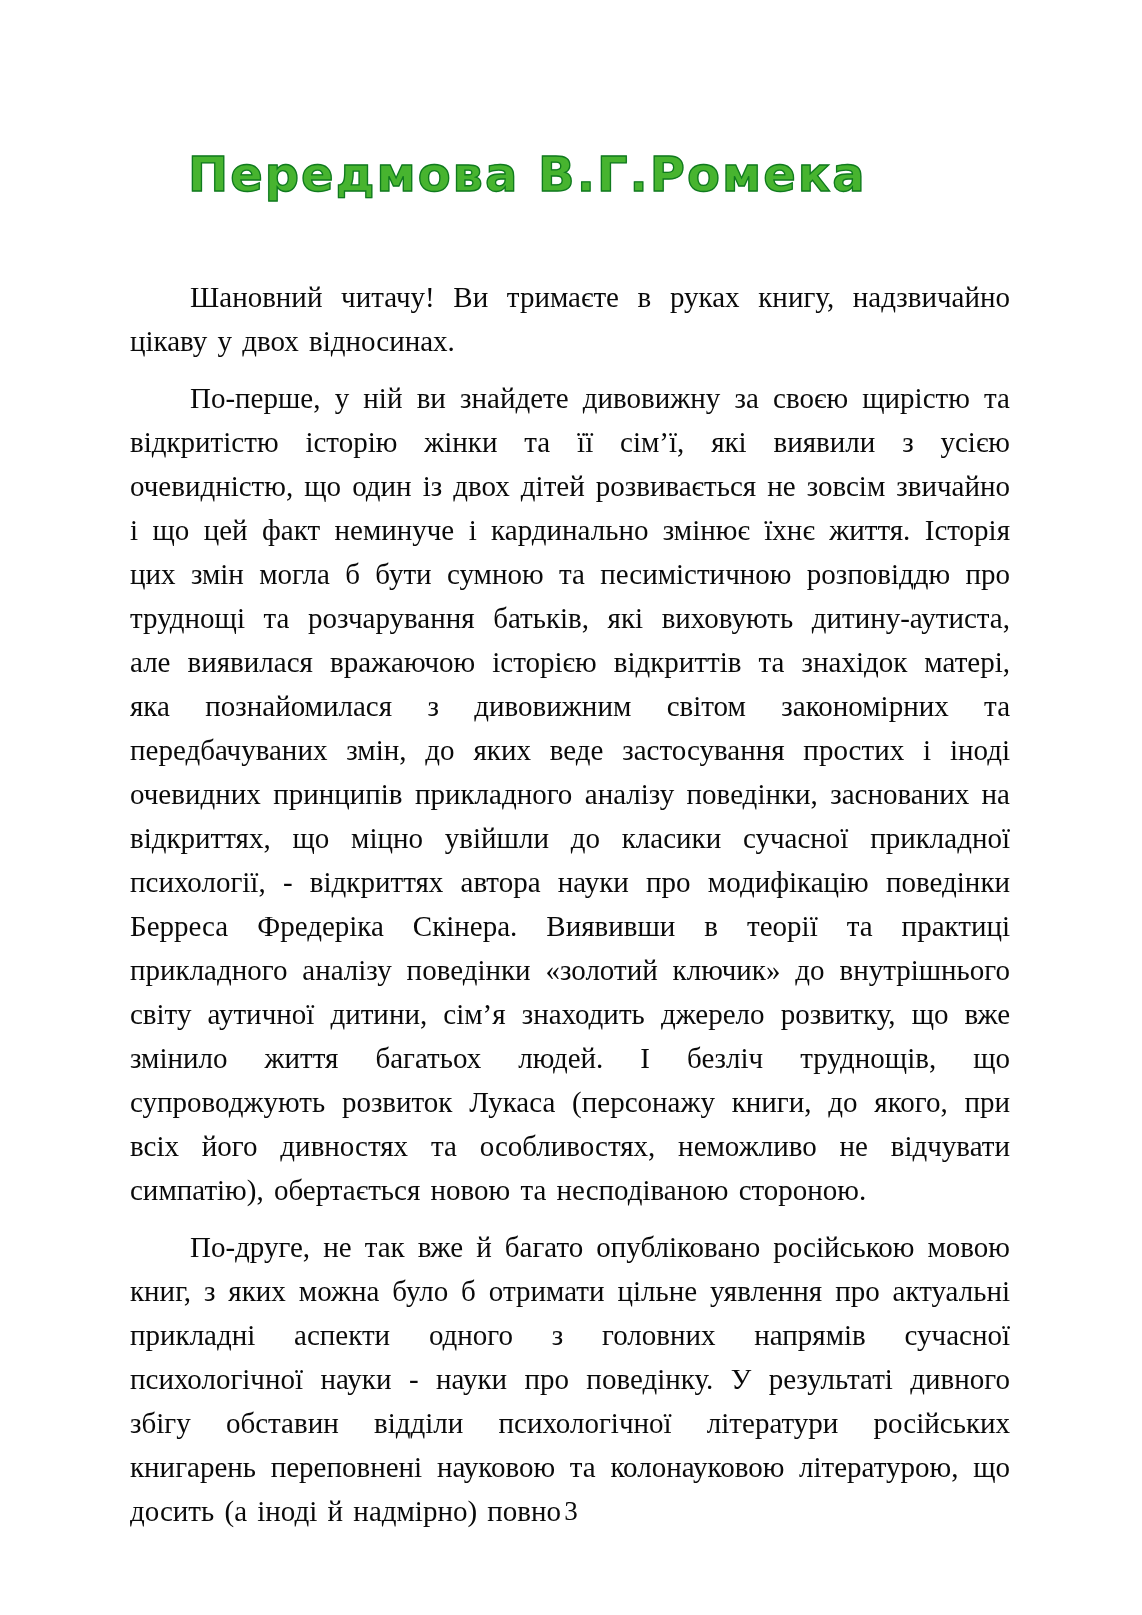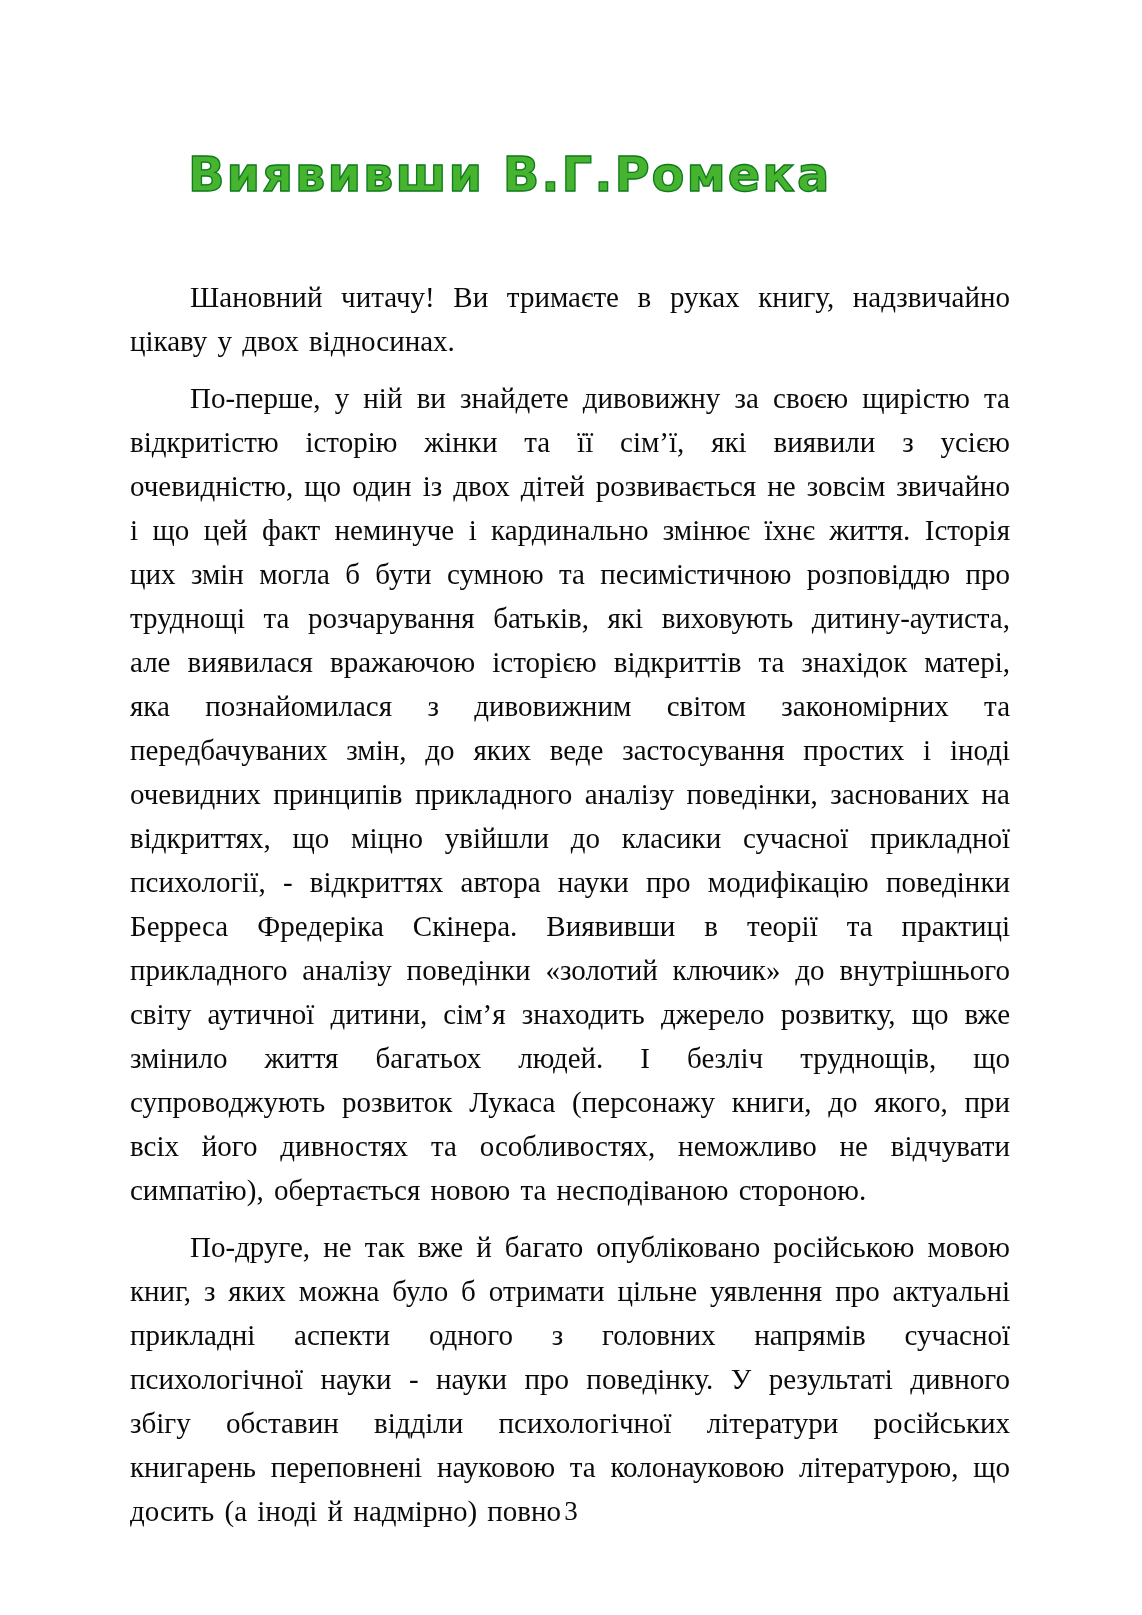--- a/index.html
+++ b/index.html
@@ -47,21 +47,21 @@
     width: 100%;
     text-align: center;
     font-size: 27px;
     color: #0a0a0a;
   }
 </style>
 </head>
 <body>
 
 <div class="page">
-  <h1 class="title">Виявивши В.Г.Ромека</h1>
+  <h1 class="title">Передмова В.Г.Ромека</h1>
 
   <div class="body-text">
     <p>Шановний читачу! Ви тримаєте в руках книгу, надзвичайно цікаву у двох відносинах.</p>
     <p>По-перше, у ній ви знайдете дивовижну за своєю щирістю та відкритістю історію жінки та її сім’ї, які виявили з усією очевидністю, що один із двох дітей розвивається не зовсім звичайно і що цей факт неминуче і кардинально змінює їхнє життя. Історія цих змін могла б бути сумною та песимістичною розповіддю про труднощі та розчарування батьків, які виховують дитину-аутиста, але виявилася вражаючою історією відкриттів та знахідок матері, яка познайомилася з дивовижним світом закономірних та передбачуваних змін, до яких веде застосування простих і іноді очевидних принципів прикладного аналізу поведінки, заснованих на відкриттях, що міцно увійшли до класики сучасної прикладної психології, - відкриттях автора науки про модифікацію поведінки Берреса Фредеріка Скінера. Виявивши в теорії та практиці прикладного аналізу поведінки «золотий ключик» до внутрішнього світу аутичної дитини, сім’я знаходить джерело розвитку, що вже змінило життя багатьох людей. І безліч труднощів, що супроводжують розвиток Лукаса (персонажу книги, до якого, при всіх його дивностях та особливостях, неможливо не відчувати симпатію), обертається новою та несподіваною стороною.</p>
     <p>По-друге, не так вже й багато опубліковано російською мовою книг, з яких можна було б отримати цільне уявлення про актуальні прикладні аспекти одного з головних напрямів сучасної психологічної науки - науки про поведінку. У результаті дивного збігу обставин відділи психологічної літератури російських книгарень переповнені науковою та колонауковою літературою, що досить (а іноді й надмірно) повно</p>
   </div>
 
   <div class="page-number">3</div>
 </div>
 

